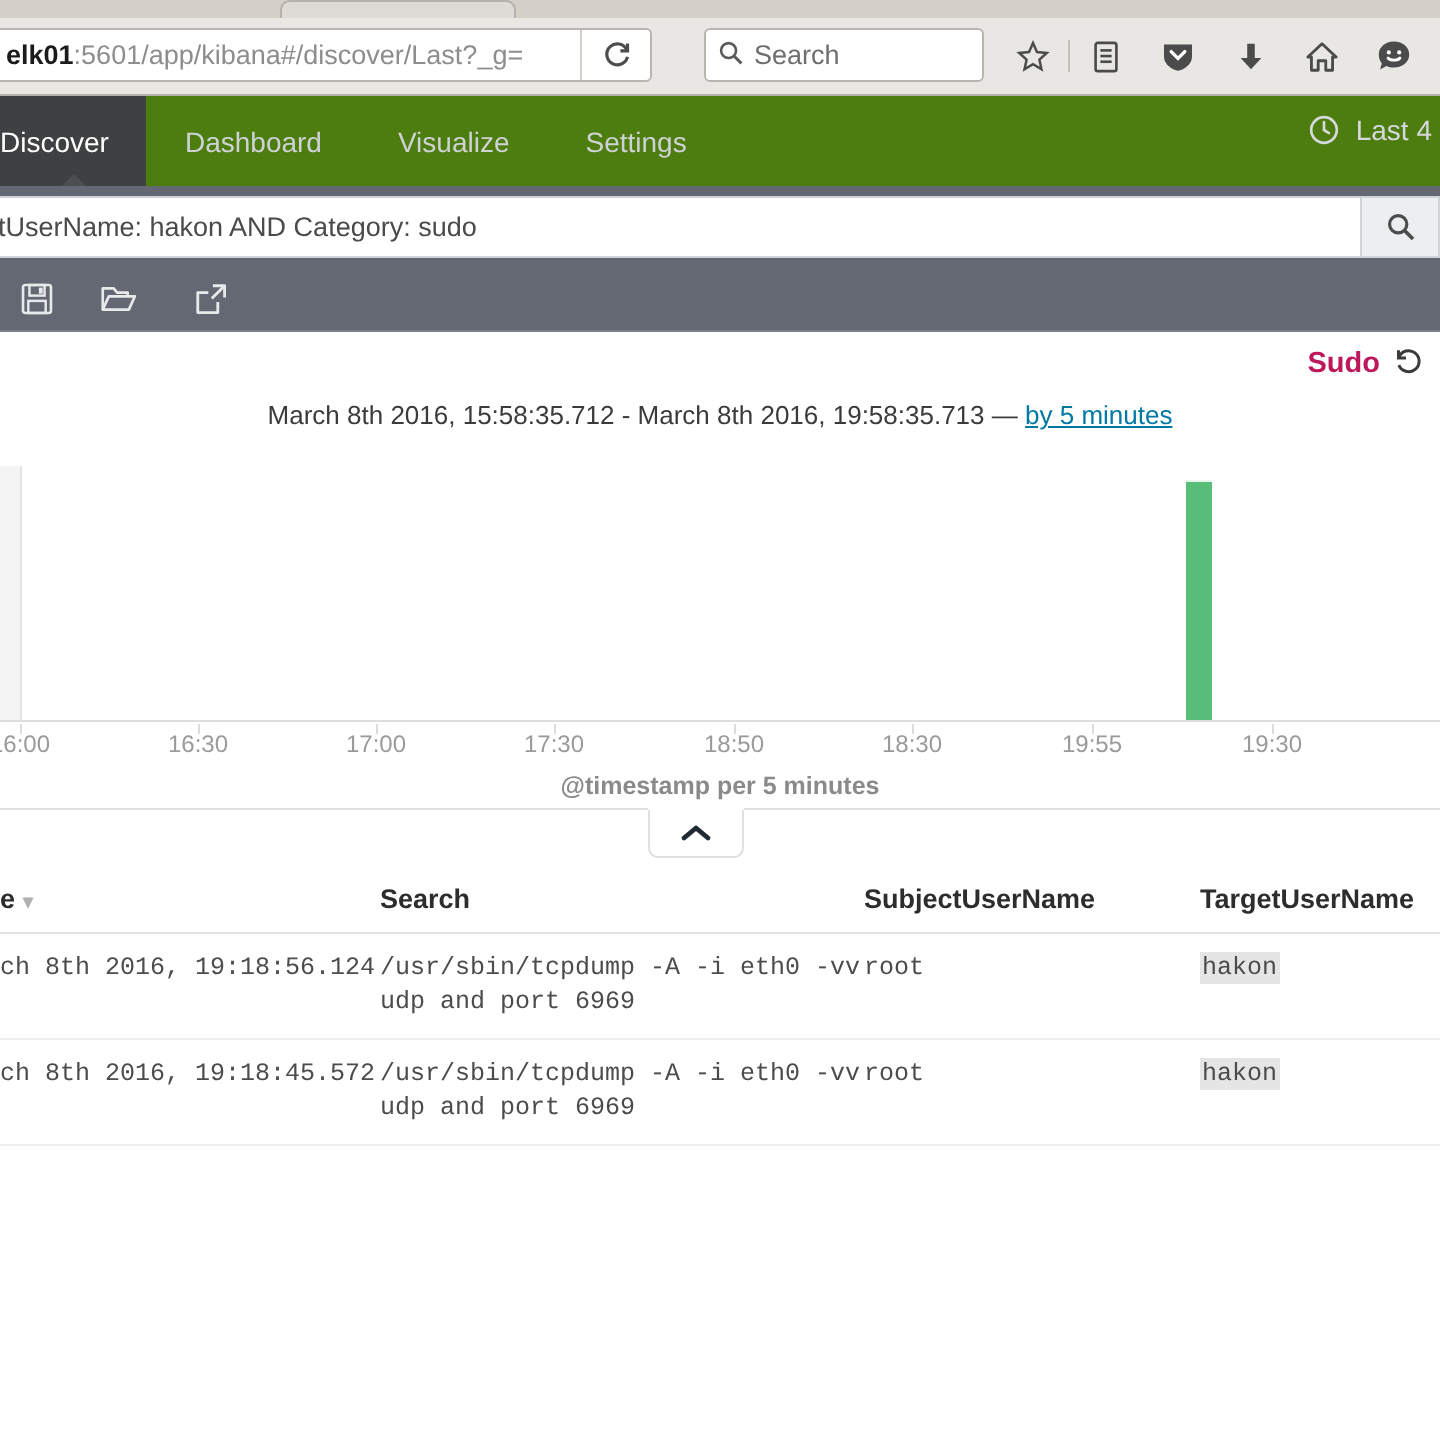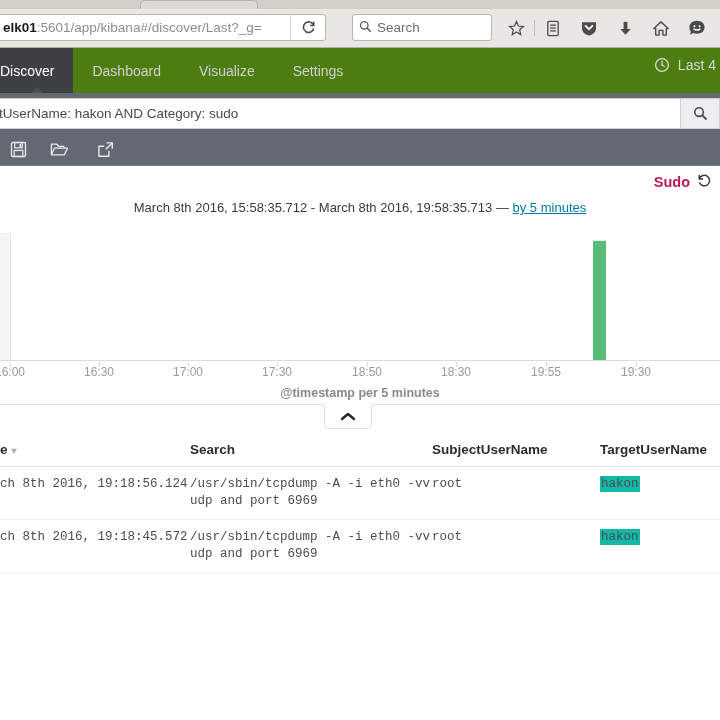--- a/index.html
+++ b/index.html
@@ -398,21 +398,21 @@
     border-bottom: 1px solid #eeeeee;
     vertical-align: top;
     line-height: 17px;
     word-break: break-word;
   }
   .col-time    { width: 190px; }
   .col-command { width: 242px; }
   .col-subject { width: 168px; }
   .col-target  { width: 120px; }
   .hl {
-    background: #14b8a6;
+    background: #e5e5e5;
     padding: 1px 1px;
   }
 </style>
 </head>
 <body>
 
 <div id="browser-chrome">
   <div id="tab-strip">
     <div id="partial-tab"></div>
   </div>

